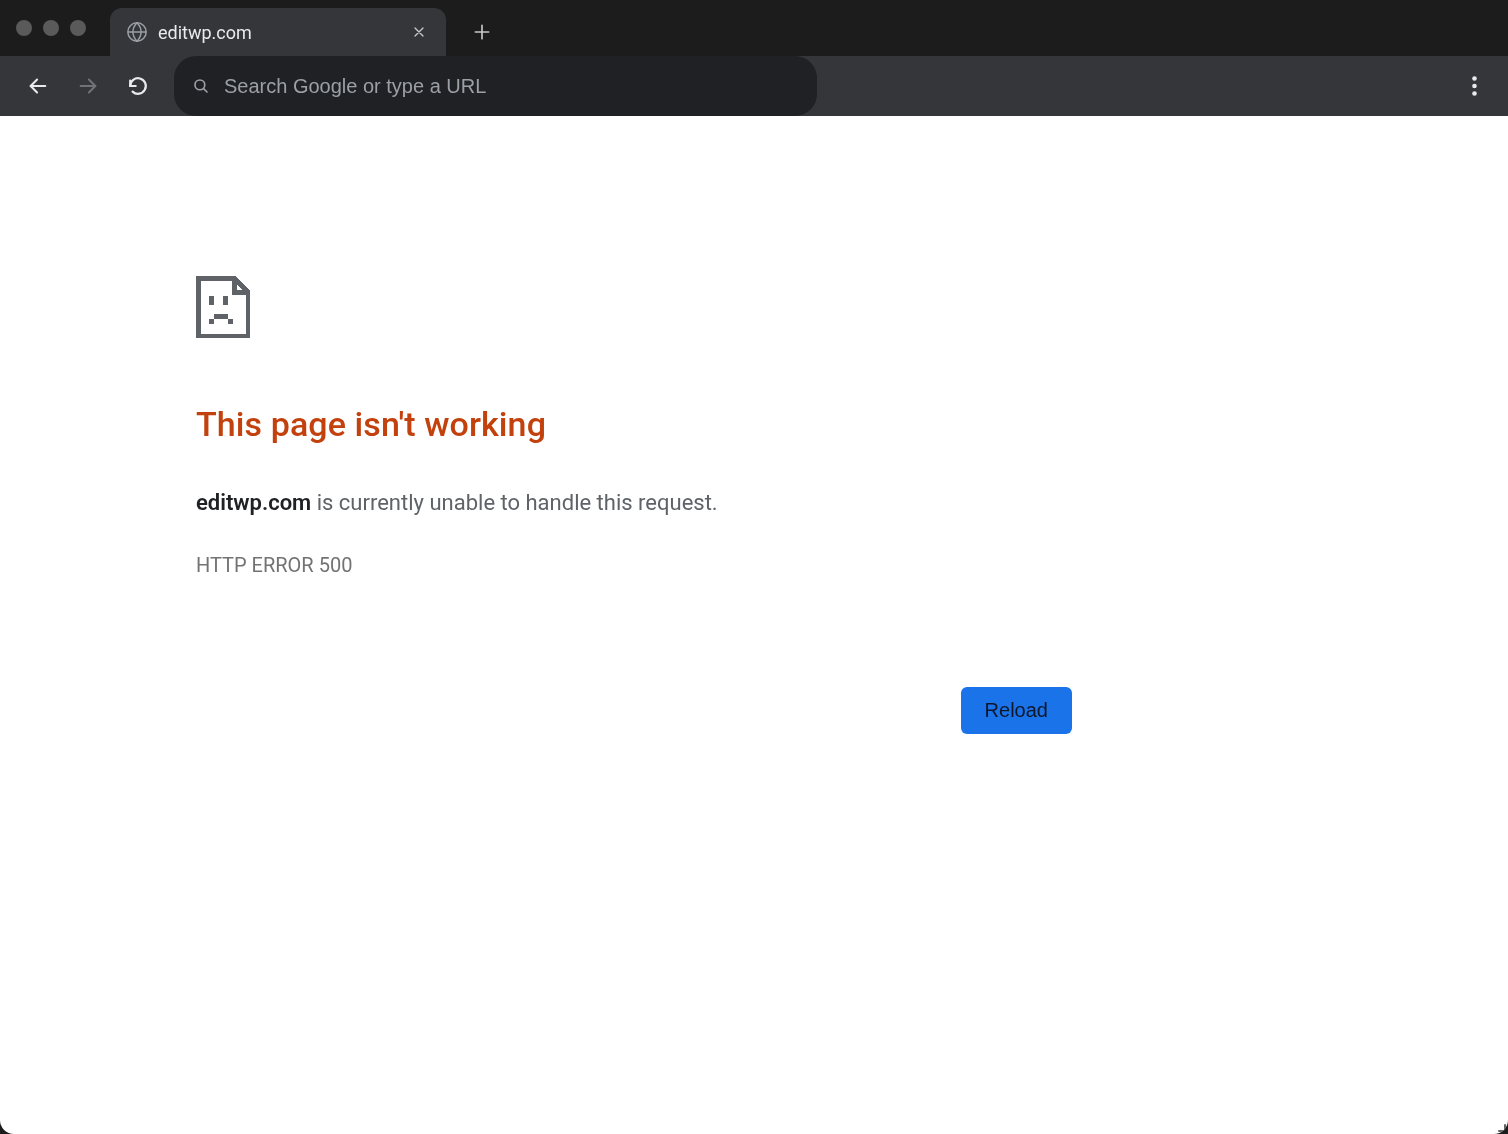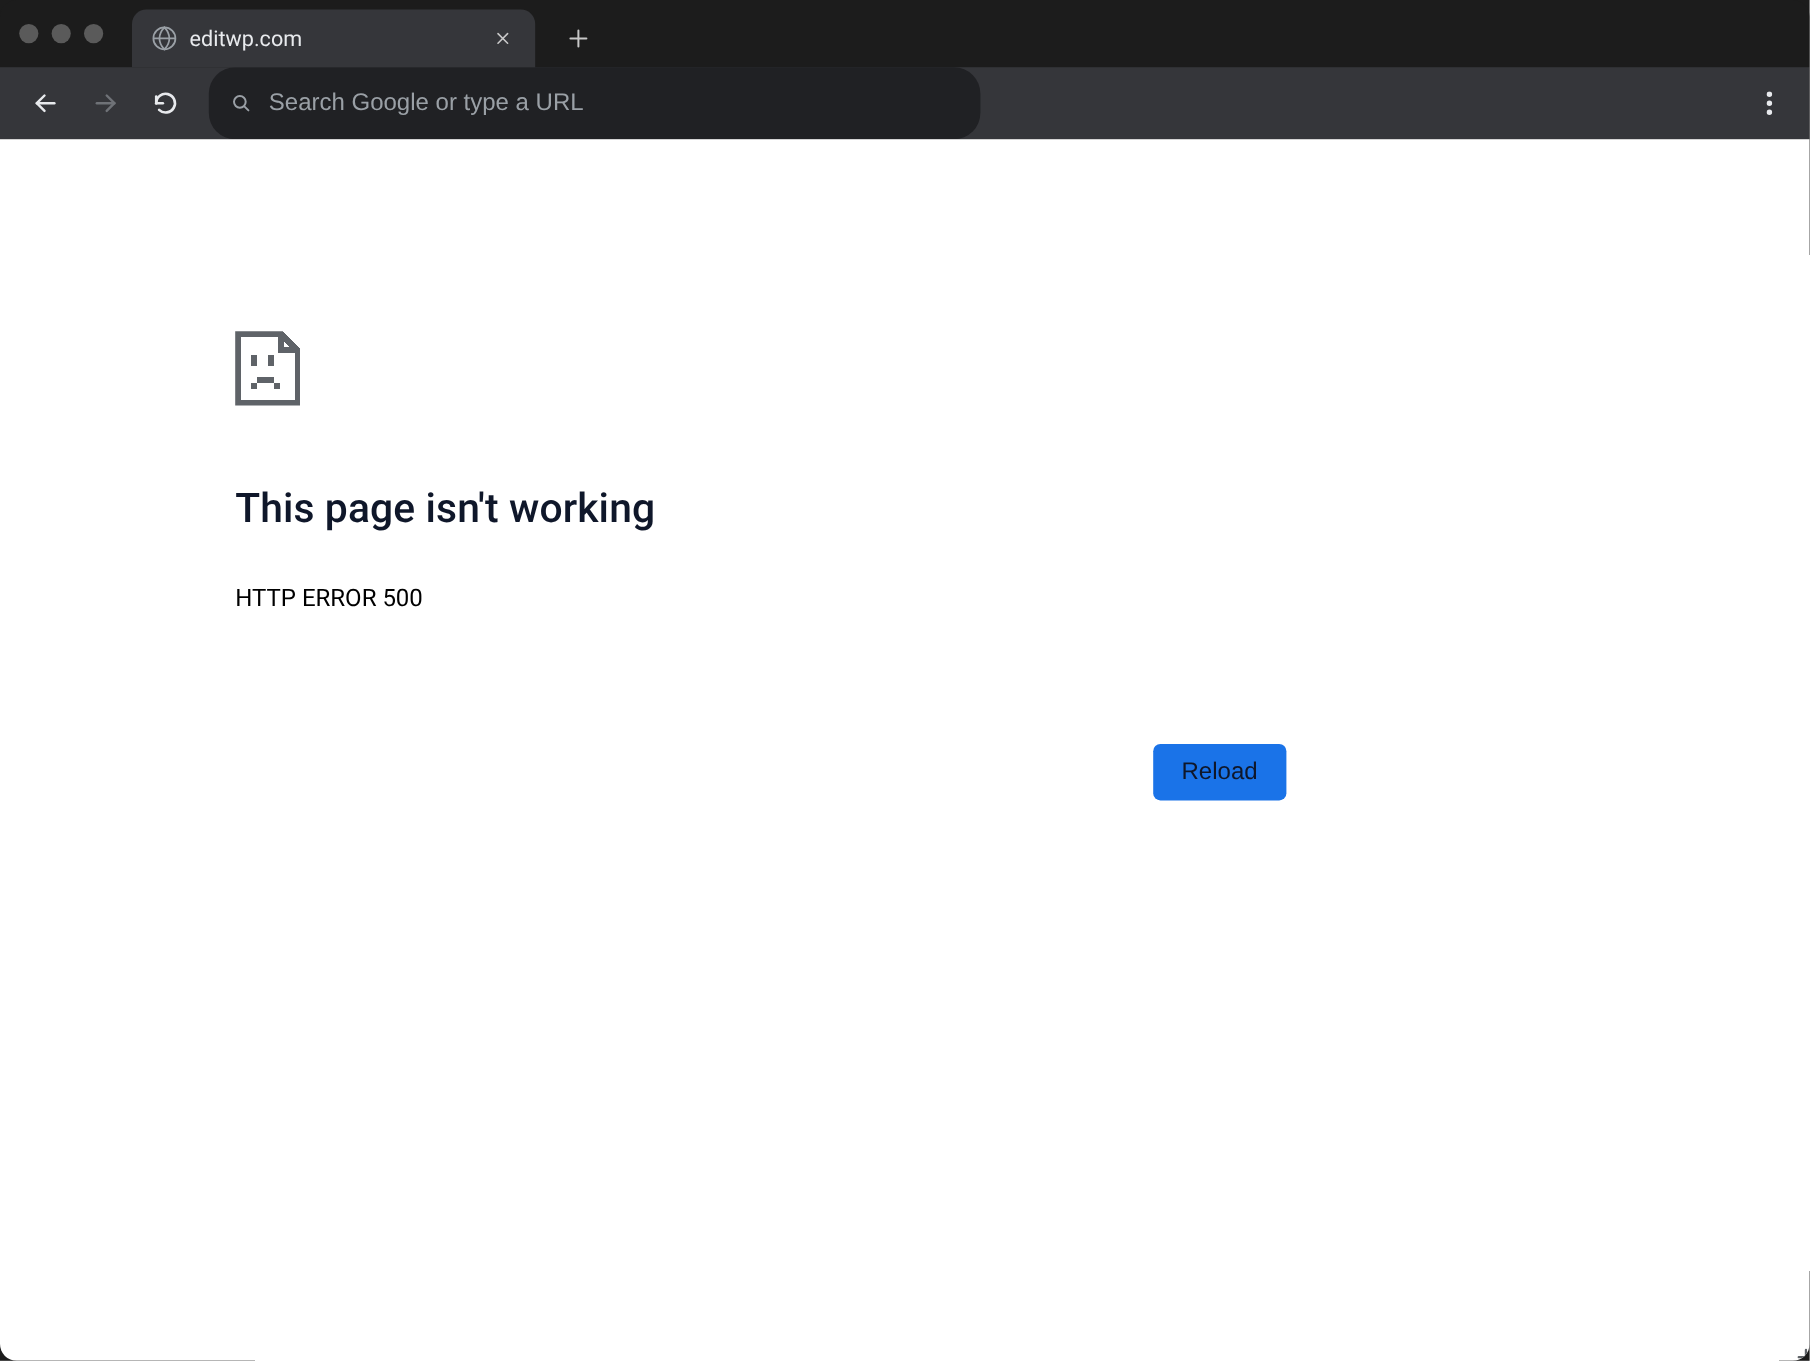--- a/index.html
+++ b/index.html
@@ -157,39 +157,39 @@
   .error-icon {
     width: 54px; height: 62px;
     color: #5f6368;
     margin-bottom: 66px;
   }
   .error-icon svg { width: 100%; height: 100%; display:block; }
 
   .error-title {
     font-size: 34px;
     font-weight: 500;
-    color: #0f172a;
+    color: #c2410c;
     letter-spacing: 0.1px;
     margin-bottom: 42px;
   }
 
   .error-message {
     font-size: 22px;
     color: #5f6368;
     line-height: 1.5;
     margin-bottom: 34px;
   }
   .error-message .host {
     font-weight: 600;
     color: #202124;
   }
 
   .error-code {
     font-size: 20px;
-    color: #000000;
+    color: #737373;
     margin-bottom: 110px;
   }
 
   .button-row {
     display: flex;
     justify-content: flex-end;
   }
   .reload-button {
     background: #1a73e8;
     color: #0f172a;
@@ -300,20 +300,23 @@
         <rect x="27" y="20" width="5" height="9" fill="#5f6368"></rect>
 
         <rect x="13" y="43" width="5" height="5" fill="#5f6368"></rect>
         <rect x="18" y="38" width="14" height="5" fill="#5f6368"></rect>
         <rect x="32" y="43" width="5" height="5" fill="#5f6368"></rect>
       </svg>
     </div>
 
     <h1 class="error-title">This page isn't working</h1>
 
+    <p class="error-message">
+      <span class="host">editwp.com</span><span> is currently unable to handle this request.</span>
+    </p>
 
     <p class="error-code">HTTP ERROR 500</p>
 
     <div class="button-row">
       <button class="reload-button">Reload</button>
     </div>
 
   </div>
 
   <div class="resize-grip">

